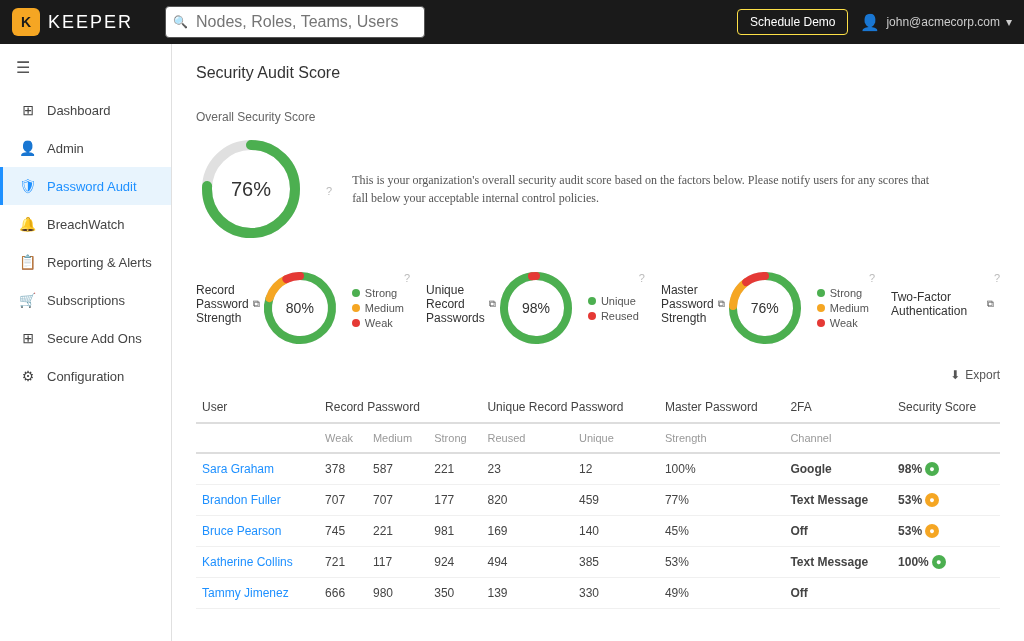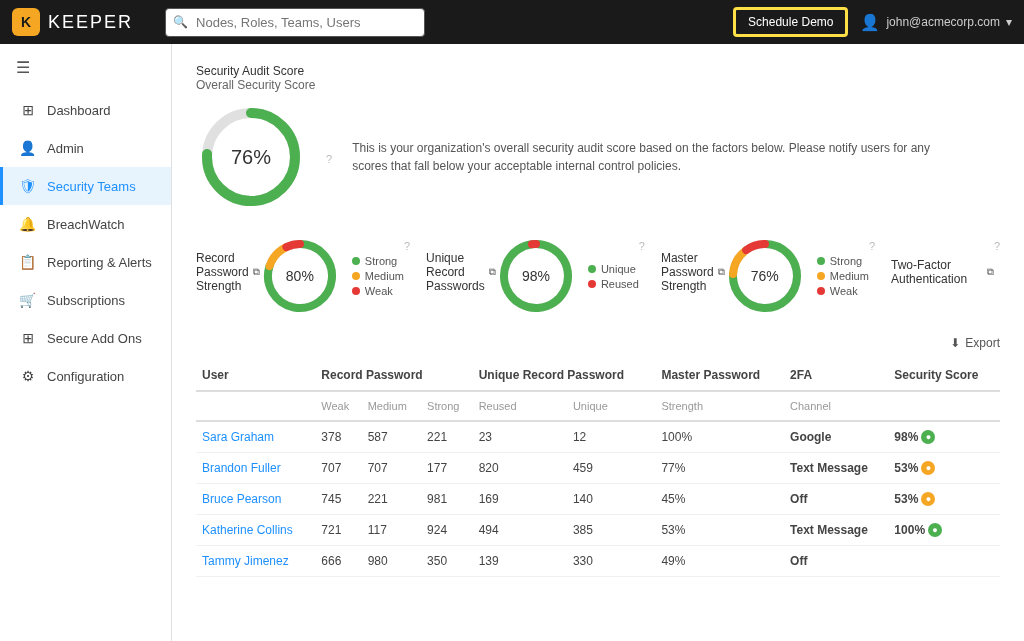--- a/index.html
+++ b/index.html
@@ -4,49 +4,49 @@
   <style>
     * { box-sizing: border-box; margin: 0; padding: 0; }
     body { font-family: -apple-system, BlinkMacSystemFont, 'Segoe UI', Arial, sans-serif; font-size: 13px; background: #f5f5f5; color: #333; display: flex; flex-direction: column; height: 641px; overflow: hidden; }
 
     
     .topnav { height: 44px; background: #1a1a1a; display: flex; align-items: center; padding: 0 12px; gap: 12px; flex-shrink: 0; }
     .logo { display: flex; align-items: center; gap: 8px; }
     .logo-icon { width: 28px; height: 28px; background: #f5a623; border-radius: 6px; display: flex; align-items: center; justify-content: center; font-weight: bold; color: #1a1a1a; font-size: 14px; }
     .logo-text { color: #fff; font-size: 18px; font-weight: 300; letter-spacing: 2px; }
     .search-bar { flex: 1; max-width: 260px; margin-left: 20px; position: relative; }
-    .search-bar input { width: 100%; padding: 6px 10px 6px 30px; border-radius: 4px; border: 1px solid #555; background: #fff; font-size: 13px; color: #333; }
+    .search-bar input { width: 100%; padding: 6px 10px 6px 30px; border-radius: 4px; border: 1px solid #555; background: #fff; font-size: 16px; color: #333; }
     .search-icon-wrap { position: absolute; left: 8px; top: 50%; transform: translateY(-50%); color: #888; font-size: 12px; }
     .nav-right { margin-left: auto; display: flex; align-items: center; gap: 12px; }
-    .schedule-btn { background: transparent; border: 3px solid #fde047; color: #fff; padding: 5px 12px; border-radius: 4px; font-size: 12px; cursor: pointer; }
+    .schedule-btn { background: transparent; border: 1px solid #fde047; color: #fff; padding: 5px 12px; border-radius: 4px; font-size: 12px; cursor: pointer; }
     .user-info { color: #ccc; font-size: 12px; display: flex; align-items: center; gap: 6px; }
     .user-avatar { color: #ccc; font-size: 16px; }
 
     
     .main-layout { display: flex; flex: 1; overflow: hidden; }
 
     
     .sidebar { width: 172px; background: #fff; border-right: 1px solid #e0e0e0; display: flex; flex-direction: column; flex-shrink: 0; overflow-y: auto; }
     .sidebar-hamburger { padding: 14px 16px; cursor: pointer; color: #555; font-size: 16px; }
     .sidebar-item { display: flex; align-items: center; gap: 10px; padding: 10px 16px; cursor: pointer; color: #444; font-size: 13px; border-left: 3px solid transparent; }
     .sidebar-item.active { background: #e8f4fd; border-left: 3px solid #1e90ff; color: #1e90ff; font-weight: 500; }
     .sidebar-item .si-icon { width: 18px; height: 18px; display: flex; align-items: center; justify-content: center; font-size: 14px; flex-shrink: 0; }
 
     
     .content { flex: 1; overflow-y: auto; background: #fff; padding: 20px 24px; }
-    .page-title { font-size: 12px; font-weight: 400; margin-bottom: 0; color: #333; }
+    .page-title { font-size: 16px; font-weight: 400; margin-bottom: 28px; color: #333; }
     .section-label { font-size: 12px; color: #666; margin-bottom: 10px; }
 
     
     .overall-score-section { margin-bottom: 24px; }
     .overall-score-row { display: flex; align-items: center; gap: 20px; }
     .score-circle-wrap { position: relative; width: 110px; height: 110px; flex-shrink: 0; }
     .score-circle-wrap svg { width: 110px; height: 110px; }
     .score-circle-label { position: absolute; top: 50%; left: 50%; transform: translate(-50%, -50%); font-size: 20px; font-weight: 500; color: #333; }
-    .overall-desc { font-size: 12px; color: #555; max-width: 580px; line-height: 1.5; }
+    .overall-desc { font-size: 12px; color: #555; max-width: 580px; line-height: 1.5; font-family: Liberation Serif, serif; }
 
     .metrics-row { display: flex; gap: 16px; margin-bottom: 20px; }
     .metric-card { flex: 1; display: flex; flex-direction: row; }
     .metric-title { font-size: 12px; color: #333; margin-bottom: 8px; display: flex; align-items: center; gap: 4px; font-weight: 500; }
     .metric-title .ext-link { color: #555; font-size: 10px; }
     .metric-body { display: flex; align-items: center; gap: 12px; }
     .small-circle-wrap { position: relative; width: 80px; height: 80px; flex-shrink: 0; }
     .small-circle-wrap svg { width: 80px; height: 80px; }
     .small-circle-label { position: absolute; top: 50%; left: 50%; transform: translate(-50%, -50%); font-size: 14px; font-weight: 500; color: #333; }
     .legend { display: flex; flex-direction: column; gap: 3px; font-size: 11px; color: #555; }
@@ -54,21 +54,21 @@
     .dot { width: 8px; height: 8px; border-radius: 50%; flex-shrink: 0; }
     .question-icon { color: #bbb; font-size: 11px; margin-top: 4px; cursor: pointer; }
 
     
     .export-row { display: flex; justify-content: flex-end; margin-bottom: 10px; }
     .export-btn { background: none; border: none; color: #555; font-size: 12px; cursor: pointer; display: flex; align-items: center; gap: 5px; }
 
     
     table { width: 100%; border-collapse: collapse; font-size: 12px; }
     thead tr { border-bottom: 2px solid #ddd; }
-    thead th { text-align: left; padding: 8px 6px; font-weight: 700; color: #444; font-size: 12px; }
+    thead th { text-align: left; padding: 8px 6px; font-weight: 400; color: #444; font-size: 12px; }
     .subheader th { font-weight: 400; color: #999; font-size: 11px; border-bottom: 1px solid #eee; }
     tbody tr { border-bottom: 1px solid #f0f0f0; }
     tbody td { padding: 8px 6px; color: #444; }
     tbody td.link { color: #1e90ff; cursor: pointer; }
     tbody td.bold { font-weight: 600; }
     .score-badge { display: inline-flex; align-items: center; gap: 3px; font-weight: 600; }
     .badge-dot { width: 14px; height: 14px; border-radius: 50%; display: inline-flex; align-items: center; justify-content: center; font-size: 9px; color: white; }
 
     
     circle { fill: none; }
@@ -102,21 +102,21 @@
     <div class="sidebar-item">
       <span class="si-icon">⊞</span>
       <span>Dashboard</span>
     </div>
     <div class="sidebar-item">
       <span class="si-icon">👤</span>
       <span>Admin</span>
     </div>
     <div class="sidebar-item active">
       <span class="si-icon">🛡</span>
-      <span>Security Teams</span>
+      <span>Password Audit</span>
     </div>
     <div class="sidebar-item">
       <span class="si-icon">🔔</span>
       <span>BreachWatch</span>
     </div>
     <div class="sidebar-item">
       <span class="si-icon">📋</span>
       <span>Reporting &amp; Alerts</span>
     </div>
     <div class="sidebar-item">

